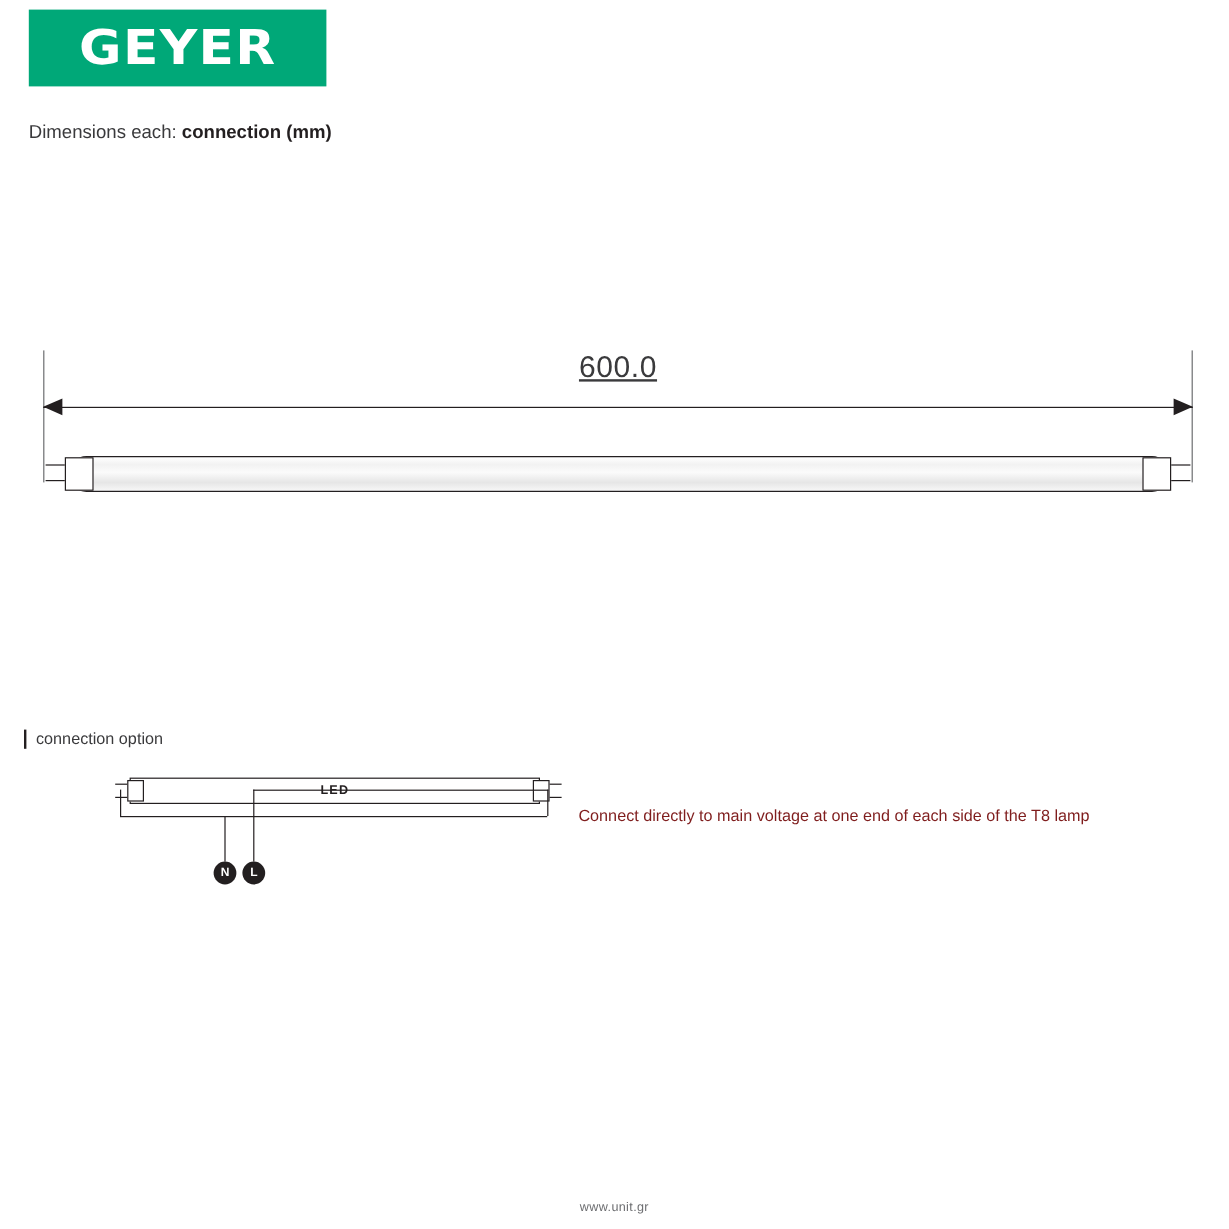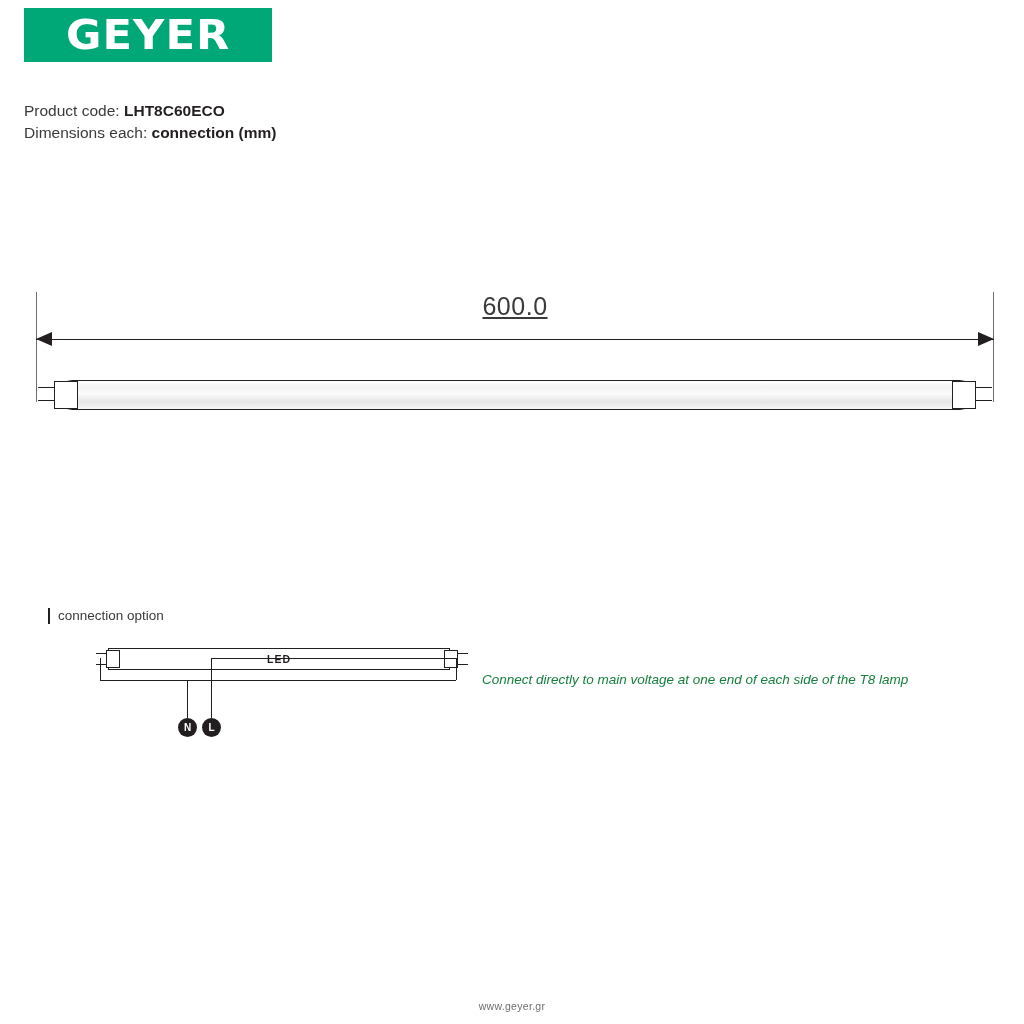--- a/index.html
+++ b/index.html
@@ -15,21 +15,21 @@
     color: #231f20;
     overflow: hidden;
   }
 
   
   .logo-box {
     position: absolute;
     left: 24px;
     top: 8px;
     width: 248px;
-    height: 54px;
+    height: 64px;
     background: #00a878;
     display: flex;
     align-items: center;
     justify-content: center;
   }
   .logo-text {
     color: #ffffff;
     font-family: "DejaVu Sans", sans-serif;
     font-weight: bold;
     font-size: 40px;
@@ -136,21 +136,21 @@
     background: #231f20;
   }
   .pin.l1 { left: 2px; top: 13px; }
   .pin.l2 { left: 2px; top: 26px; }
   .pin.r1 { right: 2px; top: 13px; }
   .pin.r2 { right: 2px; top: 26px; }
 
   
   .conn-title {
     position: absolute;
-    left: 48px;
+    left: 20px;
     top: 608px;
     font-size: 13.5px;
     color: #3a3a3c;
     padding-left: 8px;
     border-left: 2px solid #231f20;
     line-height: 16px;
   }
 
   .conn-diagram {
     position: absolute;
@@ -223,23 +223,22 @@
     line-height: 19px;
   }
   .term.n { left: 86px;  top: 78px; }
   .term.l { left: 110px; top: 78px; }
 
   .conn-note {
     position: absolute;
     left: 482px;
     top: 672px;
     font-size: 13.5px;
-    color: #15803d;
+    color: #7f1d1d;
     white-space: nowrap;
-    font-style: italic;
   }
 
   
   .footer {
     position: absolute;
     left: 0;
     bottom: 12px;
     width: 100%;
     text-align: center;
     font-size: 10.5px;
@@ -248,24 +247,20 @@
   }
 </style>
 </head>
 <body>
 
 <div class="logo-box">
   <span class="logo-text">GEYER</span>
 </div>
 
 <div class="meta">
-  <div class="row">
-    <span>Product code:</span>
-    <span class="value">LHT8C60ECO</span>
-  </div>
   <div class="row">
     <span>Dimensions each:</span>
     <span class="value">connection (mm)</span>
   </div>
 </div>
 
 <div class="dim-wrap">
   <div class="dim-label">600.0</div>
   <div class="ext-tick l"></div>
   <div class="ext-tick r"></div>
@@ -303,13 +298,13 @@
   <div class="wire wire-l-top"></div>
   <div class="wire wire-n-drop"></div>
   <div class="wire wire-l-drop"></div>
 
   <div class="term n">N</div>
   <div class="term l">L</div>
 </div>
 
 <div class="conn-note">Connect directly to main voltage at one end of each side of the T8 lamp</div>
 
-<div class="footer">www.geyer.gr</div>
+<div class="footer">www.unit.gr</div>
 
 </body></html>

